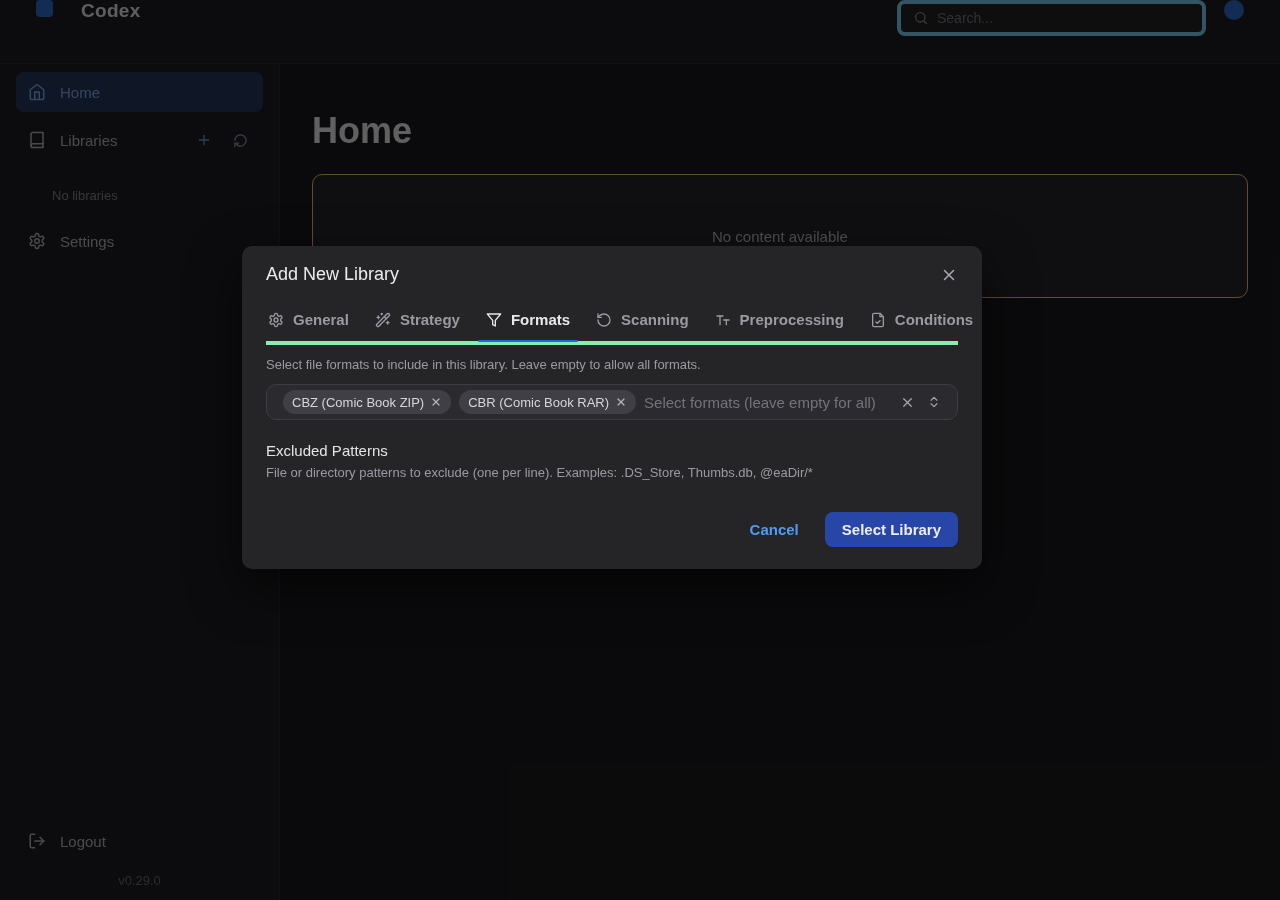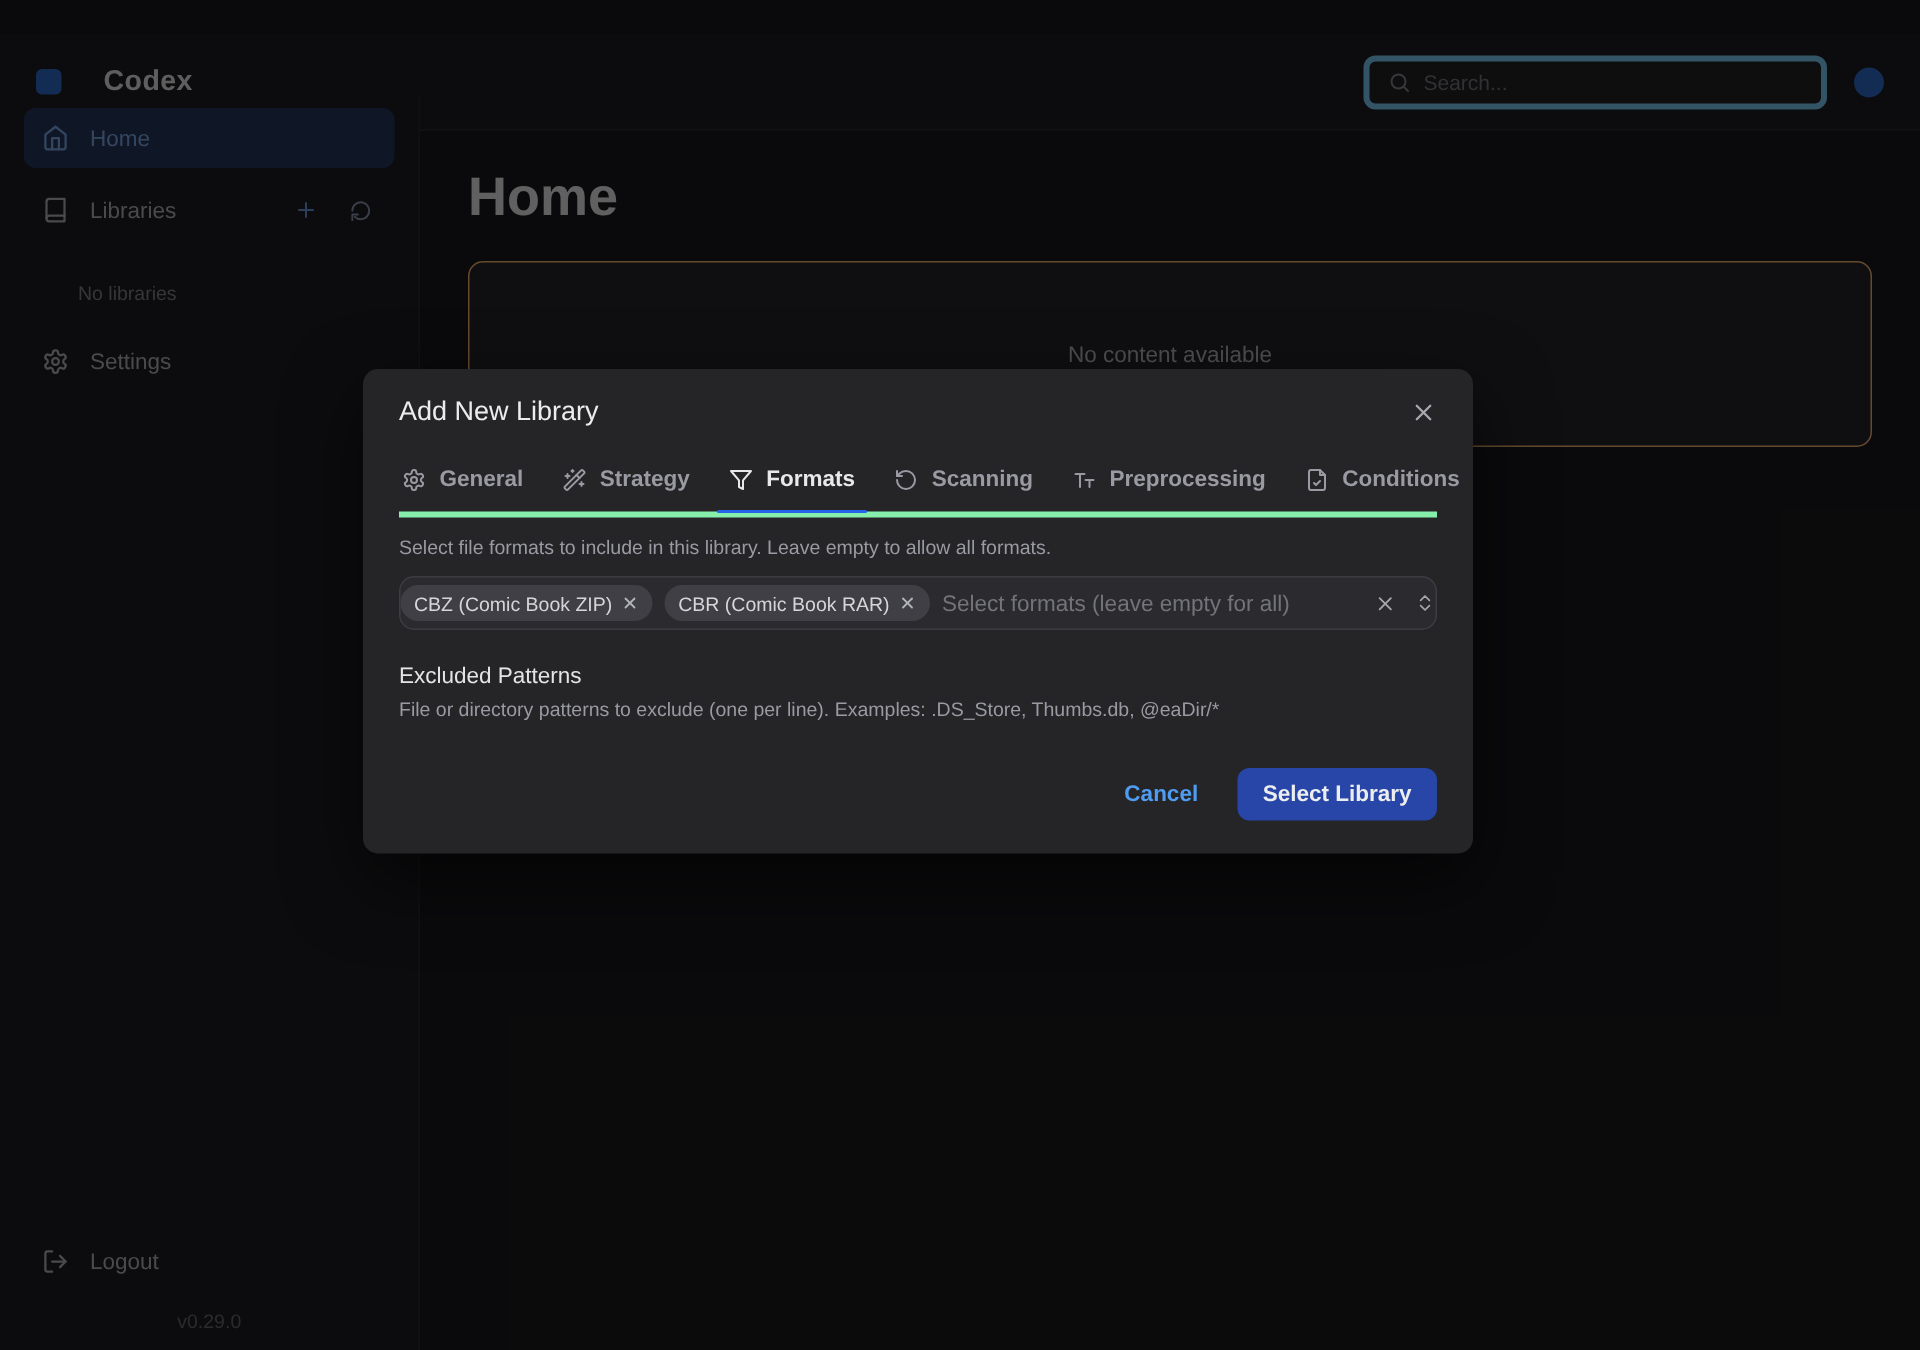--- a/index.html
+++ b/index.html
@@ -7,21 +7,21 @@
   body {
     font-family:"Liberation Sans", sans-serif;
     background:#1b1b1e; color:#e5e5e7; position:relative;
   }
   svg { display:block; }
 
   
   .topbar {
     position:absolute; top:0; left:0; width:1280px; height:64px;
     background:#1f1f23; border-bottom:1px solid #2e2e33;
-    display:flex; align-items:center; padding:0 24px;margin-top:23px;
+    display:flex; padding:0 36px;
   }
   .logo-mark { width:17px; height:17px; border-radius:4px; background:#2f6fd0; }
   .app-name { font-size:19px; font-weight:700; color:#ececee; margin-left:28px; letter-spacing:.3px; }
   .topbar-spacer { flex:1; }
   .searchbox {
     width:309px; height:36px; background:#232327; border:4px solid #7dd3fc;
     border-radius:8px; display:flex; align-items:center; padding:0 12px; gap:8px;
   }
   .searchbox input {
     background:transparent; border:none; outline:none; color:#cfcfd4;
@@ -79,21 +79,21 @@
     content:""; position:absolute; left:-6px; right:-6px; bottom:-1px;
     height:2px; background:#2563eb; border-radius:2px;
   }
 
   .modal-body { padding:6px 24px 0; }
   .field-label { font-size:15px; color:#e4e4e7; margin-top:16px; }
   .field-desc { font-size:13px; color:#9a9aa2; margin-top:6px; }
 
   .multiselect {
     margin-top:12px; min-height:36px; background:#2b2b2f; border:1px solid #3c3c43;
-    border-radius:10px; display:flex; align-items:center; padding:0 0; gap:8px;
+    border-radius:10px; display:flex; align-items:center; padding:0 16px; gap:8px;
   }
   .chip {
     display:flex; align-items:center; gap:6px; height:24px; padding:0 9px;
     background:#3f3f45; border-radius:999px; font-size:13px; color:#d6d6da; white-space:nowrap;
   }
   .chip .x { color:#b3b3ba; cursor:pointer; display:flex; }
   .ms-placeholder { color:#73737b; font-size:15px; flex:1; }
   .ms-controls { display:flex; align-items:center; gap:12px; color:#a5a5ad; }
   .ms-controls .ctl { cursor:pointer; display:flex; }
 

